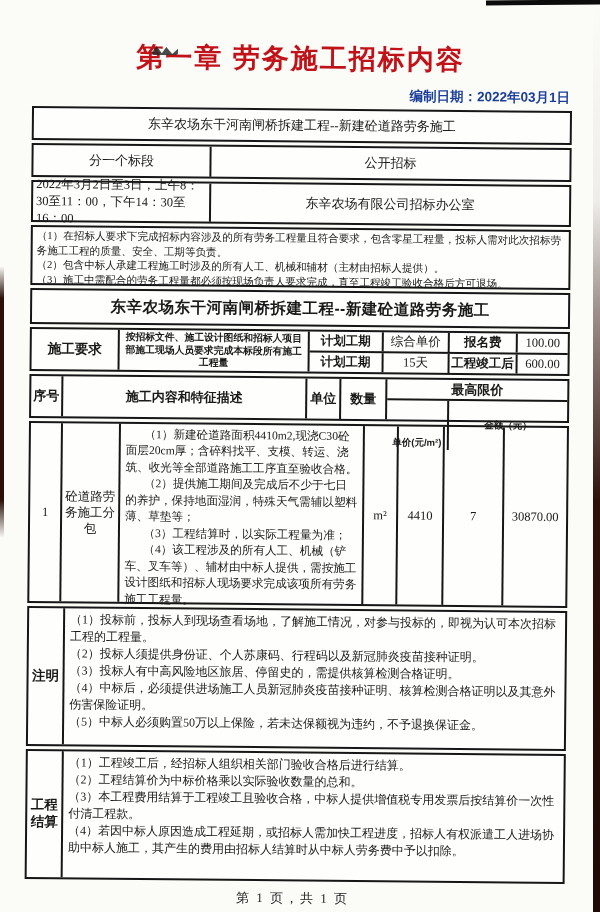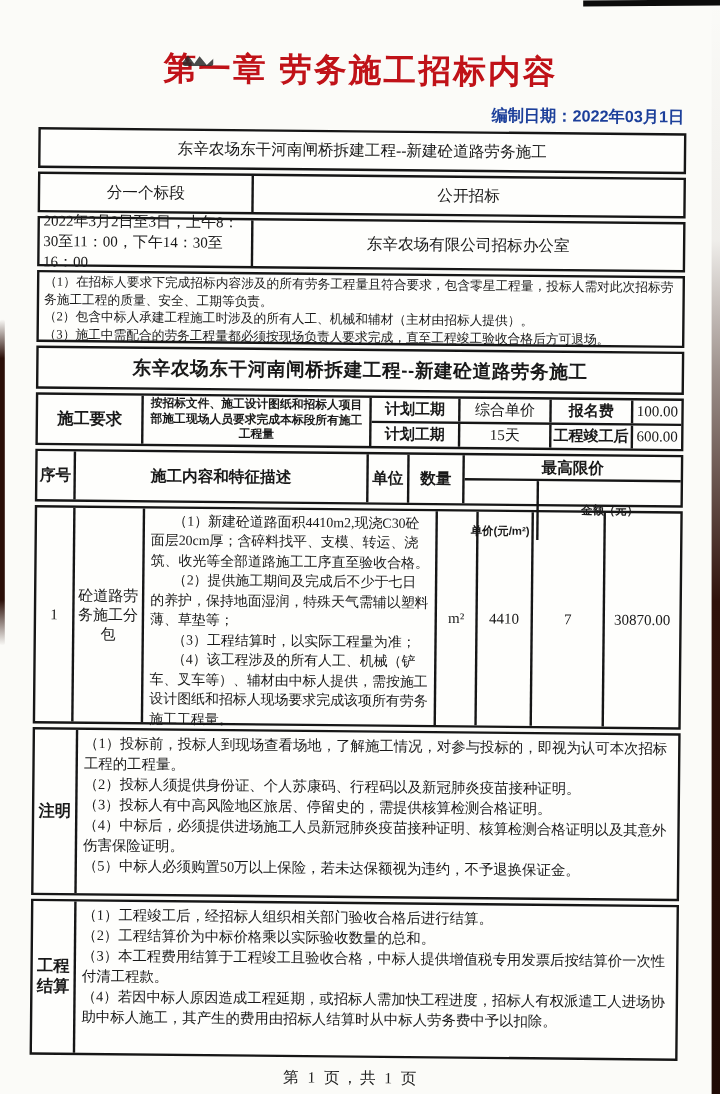--- a/index.html
+++ b/index.html
@@ -61,21 +61,21 @@
   .w-lab{width:86px;}
   .w-flex{flex:1;min-width:0;}
   .w-v1{width:176px;}
   .w-k2{width:100px;}
   .sub-col{flex:1;display:flex;flex-direction:column;border-left:2px solid #161616;}
   .sub-row{flex:1;display:flex;}
   .sub-row:first-child{border-bottom:2px solid #161616;}
   .sub-row .cell:first-child{border-left:none;}
   .req-desc{width:190px;font-family:"Liberation Sans", sans-serif;font-weight:bold;font-size:9.8px;text-align:center;line-height:1.3;padding:1px 3px;}
   .sk{width:72px;font-family:"Liberation Sans", sans-serif;font-weight:bold;font-size:12.5px;}
-  .sv{width:76px;font-size:12.5px;}
+  .sv{width:66px;font-size:12.5px;}
   .fk{width:68px;font-family:"Liberation Sans", sans-serif;font-weight:bold;font-size:12.5px;}
   .fv{flex:1;font-size:12.5px;}
   .c-no{width:30px;}
   .c-nm{width:58px;font-size:12.5px;text-align:center;line-height:1.3;padding:0 2px;}
   .c-desc{width:244px;}
   .c-unit{width:34px;}
   .c-qty{width:46px;}
   .c-price{width:60px;}
   .c-amt{flex:1;}
   .head-sm{font-size:13px;}

